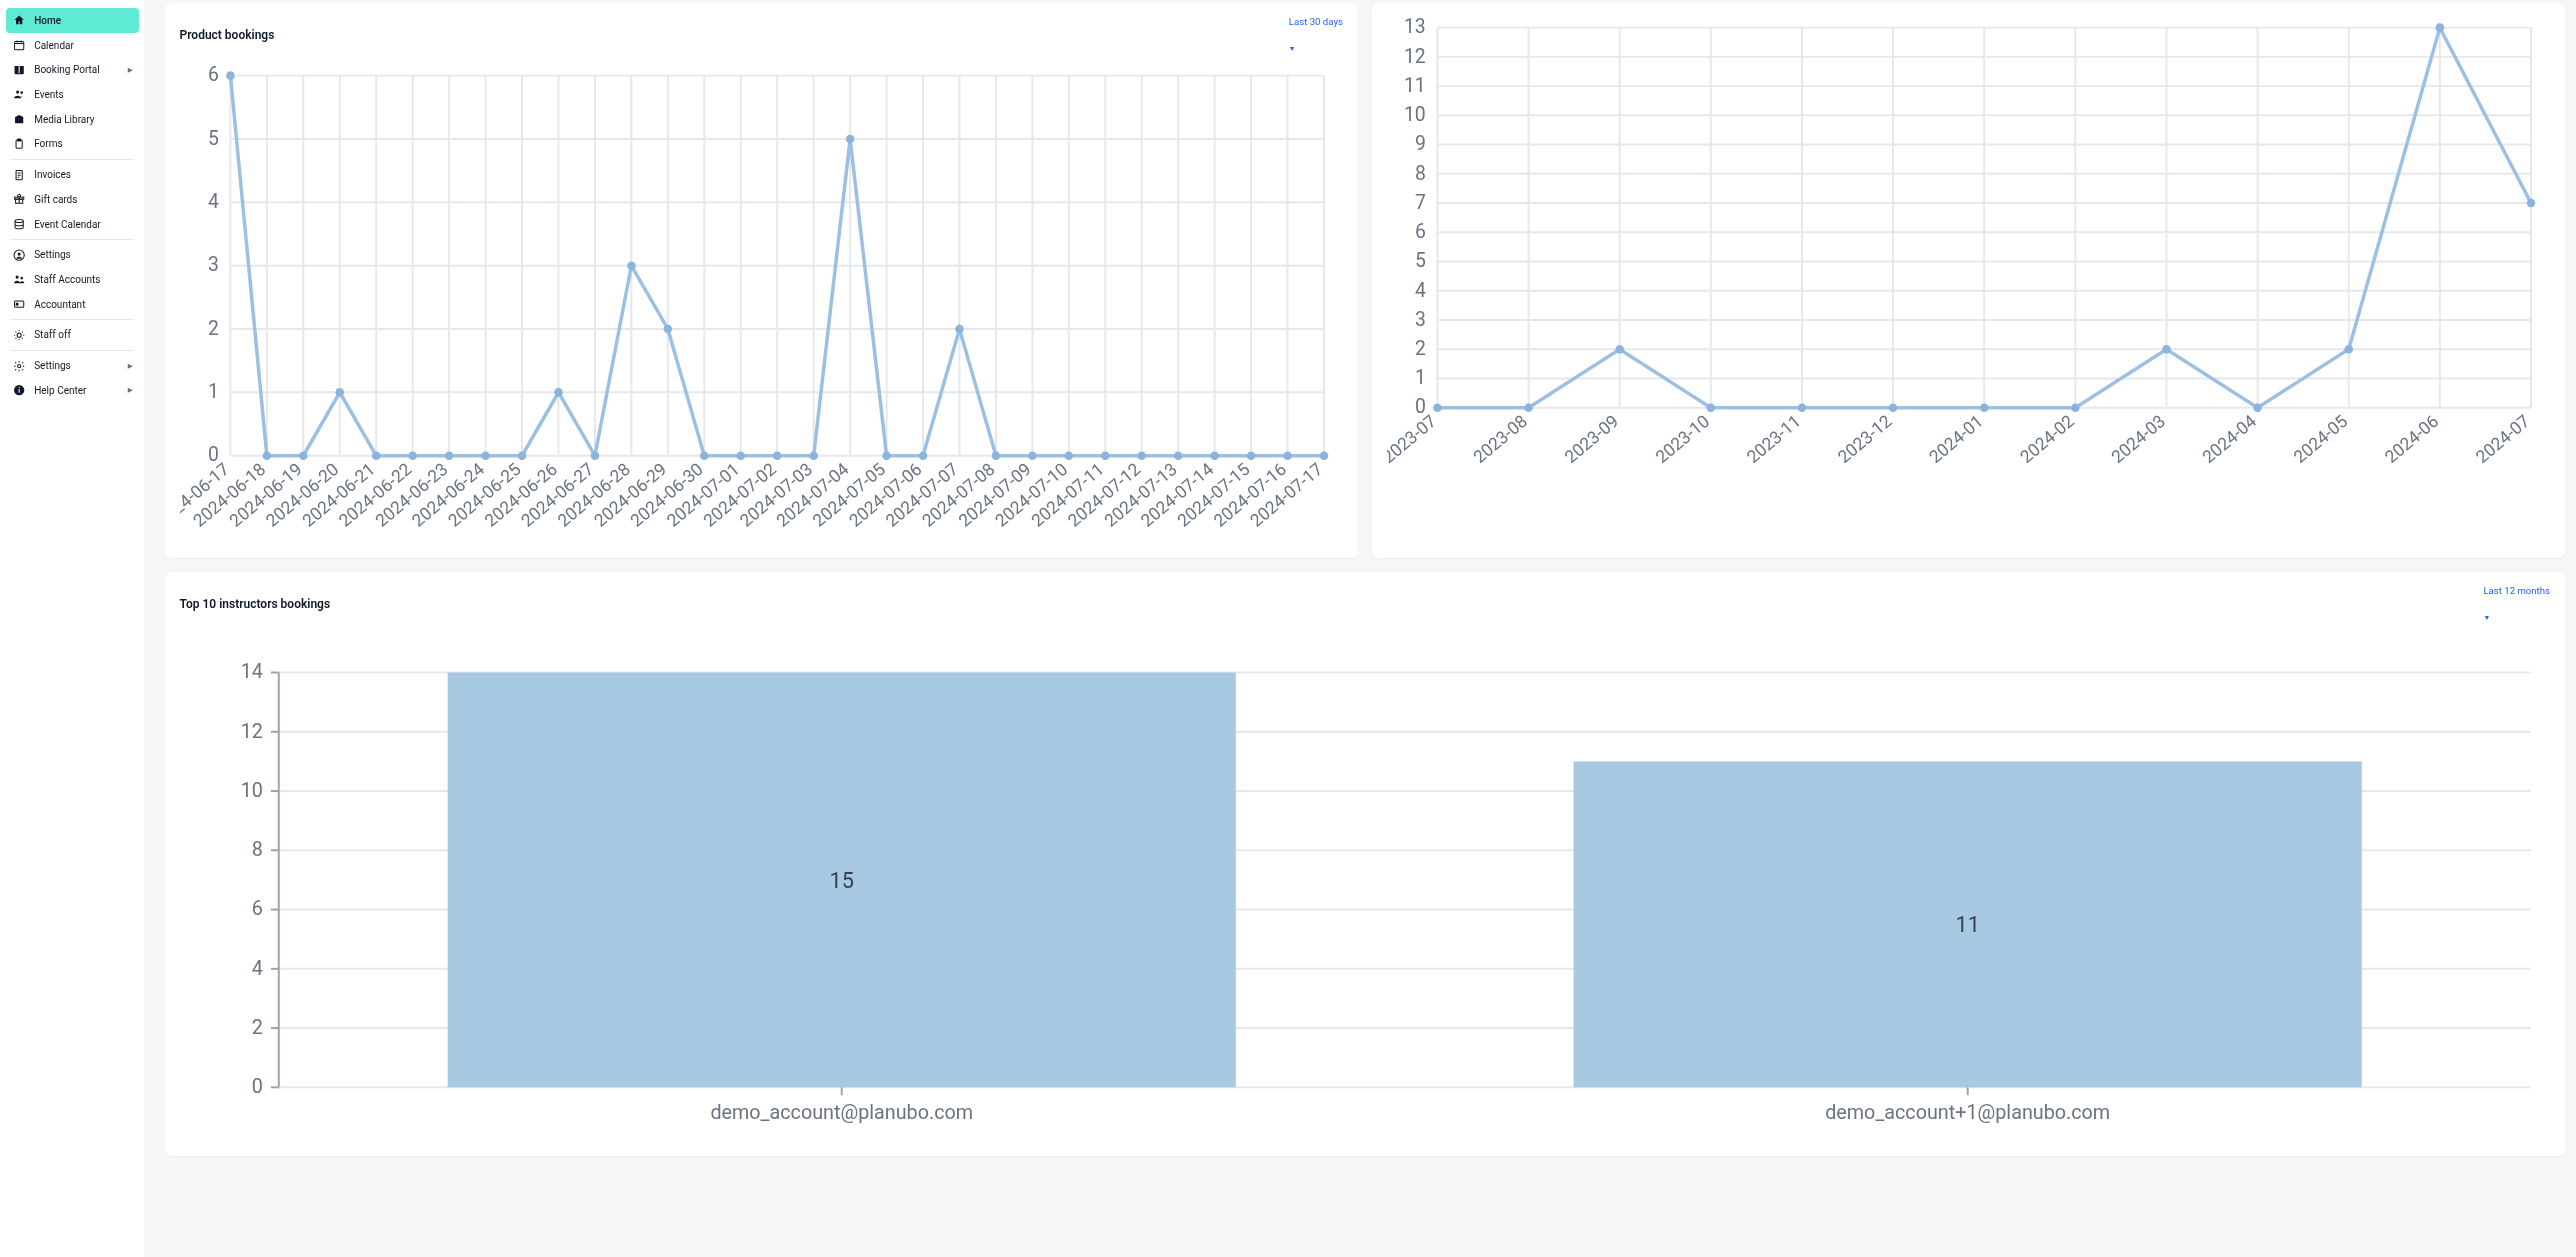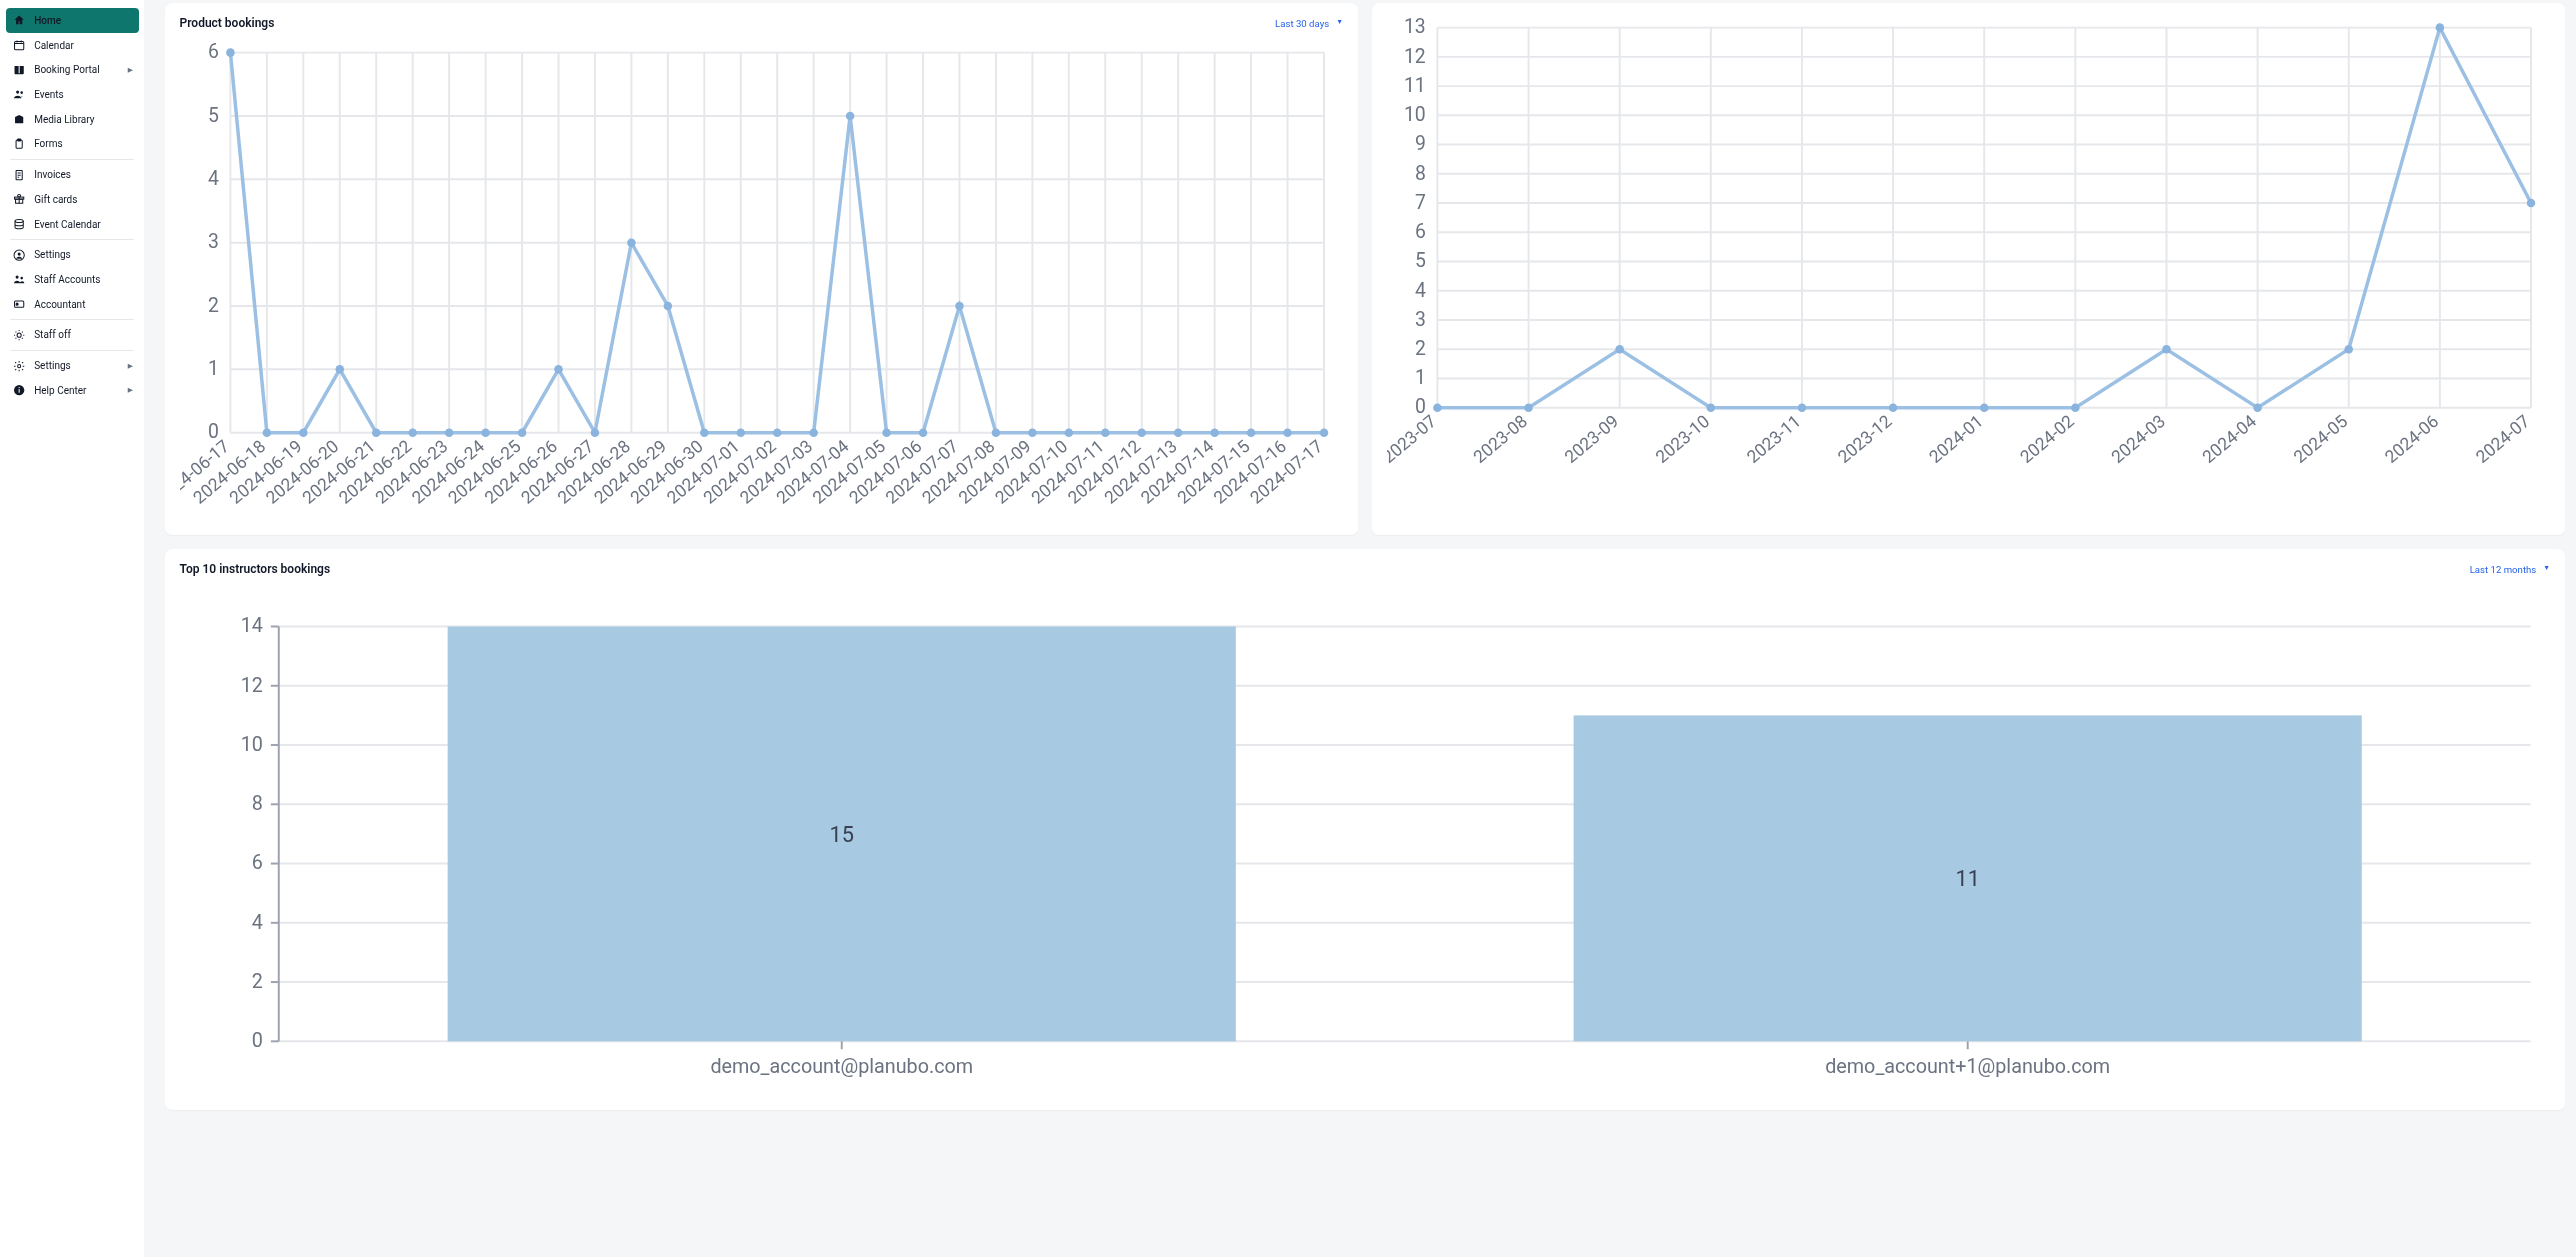--- a/index.html
+++ b/index.html
@@ -20,21 +20,21 @@
   display: flex;
   align-items: center;
   gap: 8.2px;
   padding: 5.5px 6.8px;
   border-radius: 4.1px;
   cursor: pointer;
   color: #111827;
   font-size: 10px;
   position: relative;
 }
-.nav-item.active { background: #0f766e; font-weight: 500; }
+.nav-item.active { background: #5eead4; font-weight: 500; }
 .nav-item .icon { width: 13.7px; height: 13.7px; display:flex; align-items:center; justify-content:center; color:#111827; }
 .nav-item .chev {
   position: absolute; right: 5.5px; color:#6b7280; font-size:6.8px;
 }
 .nav-sep { height:0.7px; background:#e5e7eb; margin:2.7px 4.1px; }
 .main {
   flex: 1;
   padding: 2.7px 11px 13.7px 20.5px;
   overflow: auto;
 }
@@ -46,21 +46,21 @@
   padding: 13.7px 15px 6.8px 15px;
   flex: 1;
   min-width: 0;
 }
 .card-header {
   display: flex; justify-content: space-between; align-items: center;
   margin-bottom: 11px;
 }
 .card-title { font-weight: 600; font-size: 12px; color:#111827; }
 .range-btn {
-  color: #2563eb; font-size: 9.6px; cursor: pointer; display:flex; align-items:flex-start; gap:7px;
+  color: #2563eb; font-size: 9.6px; cursor: pointer; display:flex; align-items:flex-start; gap:18px;flex-direction:column;
 }
 .chart { width:100%; }
 .row2 { margin-top: 13.7px; }
 svg text { font-family: inherit; }
 .axis-tick { fill:#6b7280; font-size:10px; }
 .axis-tick-rot { fill:#6b7280; font-size:9px; }
 .grid-line { stroke:#e5e7eb; stroke-width:1; }
 .line-path { fill:none; stroke:#9bc0e4; stroke-width:1.8; }
 .dot { fill:#8ab4dd; }
 .bar-rect { fill:#a8c9e2; }

